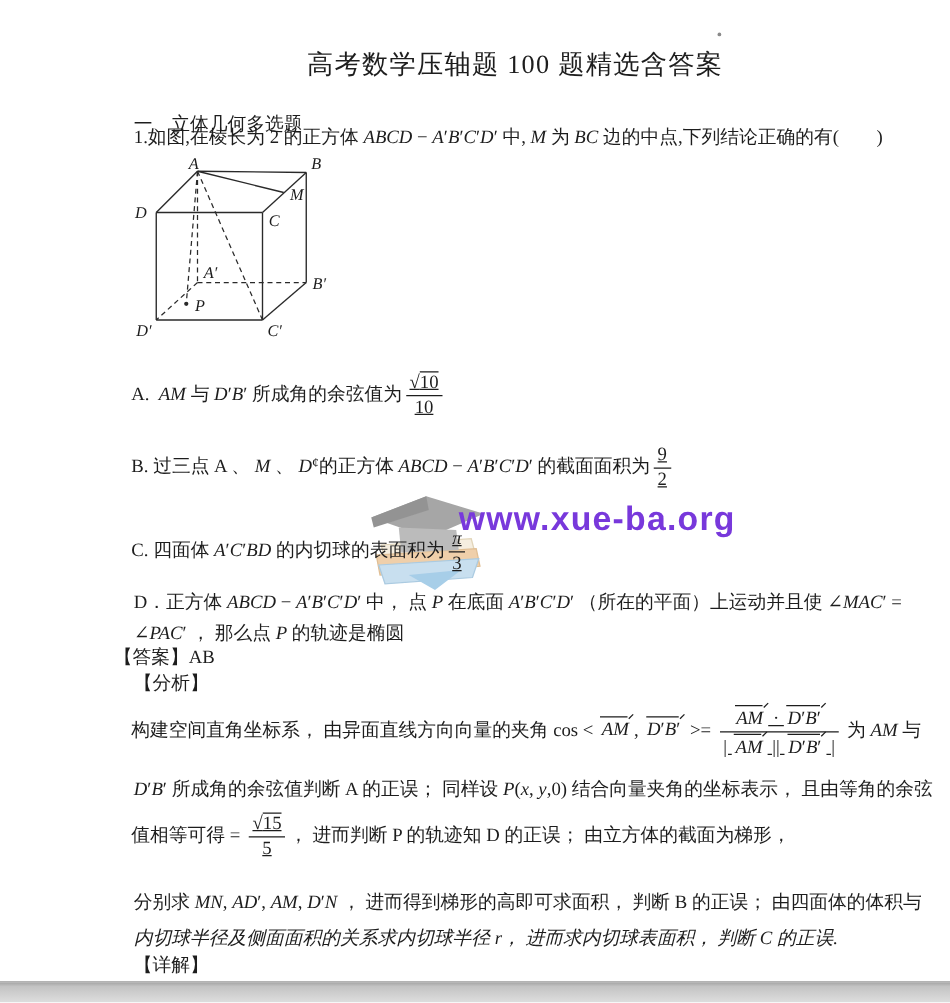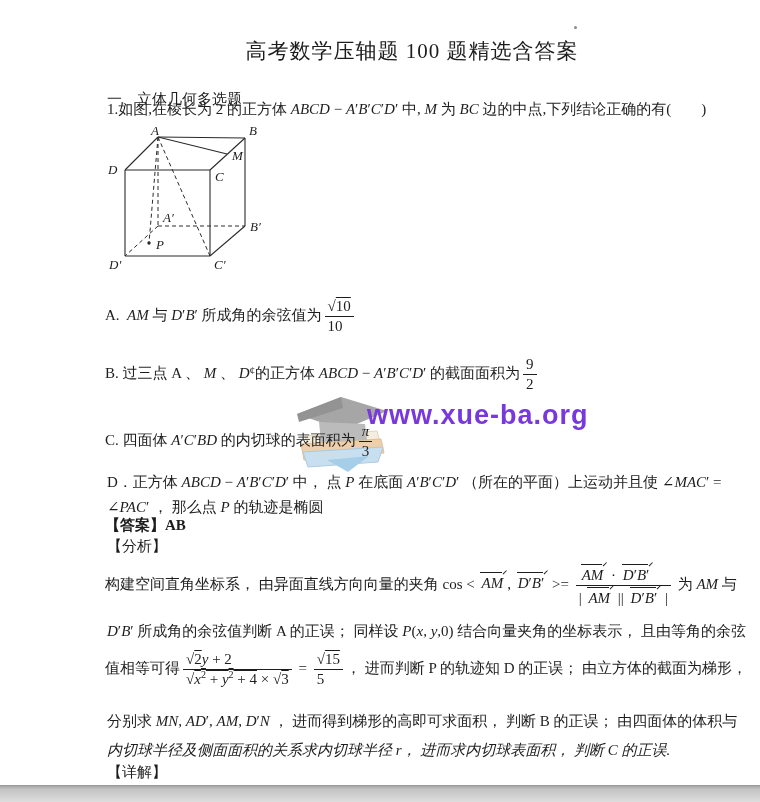--- a/index.html
+++ b/index.html
@@ -11,33 +11,33 @@
   }
   .abs{position:absolute;z-index:2;}
   .title{top:37px;left:0;width:760px;text-align:center;font-size:21px;letter-spacing:1px;padding-left:64px;box-sizing:border-box;}
   .sec{top:90px;left:107px;}
   .q{top:100px;left:107px;width:612px;}
   .row{left:105px;display:flex;align-items:center;white-space:nowrap;}
   #optA{top:292px;height:48px;}
   #optB{top:352px;height:44px;}
   #optC{top:421px;height:40px;}
   #optD{top:470px;left:107px;width:628px;line-height:25px;}
-  #ansline{top:516px;left:105px;font-weight:bold;}
+  #ansline{top:516px;left:91px;}
   #anstag{top:537px;left:107px;}
   #an1{top:556px;height:58px;}
   #an2{top:622px;left:107px;width:640px;}
   #an3{top:644px;height:50px;}
   #an4{top:712px;left:107px;width:640px;}
   #an5{top:741px;left:107px;width:640px;font-style:italic;}
   #detail{top:763px;left:107px;}
   i{font-style:italic;font-family:"Liberation Serif","DejaVu Serif",serif;}
   sup{font-size:10px;line-height:0;}
   .cent{font-size:11px;vertical-align:4px;line-height:0;}
   
-  .frac{display:inline-block;text-align:left;vertical-align:middle;margin:0 3px;line-height:1.12;}
+  .frac{display:inline-block;text-align:center;vertical-align:middle;margin:0 3px;line-height:1.12;text-decoration:underline;}
   .frac .ft{display:block;border-bottom:1px solid #1d1d1d;padding:0 3px 1px 3px;}
   .frac .fb{display:block;padding:1px 3px 0 3px;}
   .ovl{text-decoration:overline;}
   
   .vec{position:relative;display:inline-block;margin:2px 2px 0 2px;padding:1px 2px 0 1px;}
   .vec::before{content:"";position:absolute;left:0;right:3px;top:-2px;border-top:1px solid #1d1d1d;}
   .vec::after{content:"";position:absolute;right:-1px;top:-6px;width:5px;height:5px;border-right:1px solid #1d1d1d;transform:rotate(45deg);}
   
   #fig{left:104px;top:124px;width:168px;height:152px;z-index:2;}
   #fig svg{display:block;}
@@ -113,21 +113,21 @@
 <div class="abs" id="ansline">
   <span>【答案】</span><span>AB</span>
 </div>
 <div class="abs" id="anstag">【分析】</div>
 
 <div class="abs row" id="an1">
     <span>构建空间直角坐标系， 由异面直线方向向量的夹角 cos &lt; <span class="vec"><i>AM</i></span>, <span class="vec"><i>D</i>′<i>B</i>′</span> &gt;= <span class="frac"><span class="ft"><span class="vec"><i>AM</i></span> · <span class="vec"><i>D</i>′<i>B</i>′</span></span><span class="fb">| <span class="vec"><i>AM</i></span> || <span class="vec"><i>D</i>′<i>B</i>′</span> |</span></span> 为 <i>AM</i> 与</span>
   </div>
 <div class="abs" id="an2"><span><i>D</i>′<i>B</i>′ 所成角的余弦值判断 A 的正误； 同样设 <i>P</i>(<i>x</i>, <i>y</i>,0) 结合向量夹角的坐标表示， 且由等角的余弦</span></div>
 <div class="abs row" id="an3">
-    <span>值相等可得<span class="frac"><span class="ft">√<span class="ovl">2</span><i>y</i> + 2</span><span class="fb">√<span class="ovl"><i>x</i><sup>2</sup> + <i>y</i><sup>2</sup> + 4</span> × √<span class="ovl">3</span></span></span> = <span class="frac"><span class="ft">√<span class="ovl">15</span></span><span class="fb">5</span></span>， 进而判断 P 的轨迹知 D 的正误； 由立方体的截面为梯形，</span>
+    <span>值相等可得 = <span class="frac"><span class="ft">√<span class="ovl">15</span></span><span class="fb">5</span></span>， 进而判断 P 的轨迹知 D 的正误； 由立方体的截面为梯形，</span>
   </div>
 <div class="abs" id="an4"><span>分别求 <i>MN</i>, <i>AD</i>′, <i>AM</i>, <i>D</i>′<i>N</i> ， 进而得到梯形的高即可求面积， 判断 B 的正误； 由四面体的体积与</span></div>
 <div class="abs" id="an5"><span>内切球半径及侧面面积的关系求内切球半径 r， 进而求内切球表面积， 判断 C 的正误.</span></div>
 
 <div class="abs" id="detail">【详解】</div>
 
 <div class="abs" id="wm">
   <svg width="112" height="80" viewBox="0 0 112 80">
     <polygon points="18,44 90,39 94,54 22,60" fill="#f2e9d8" stroke="#d9c9a6" stroke-width="1"></polygon>
     <polygon points="14,52 94,47 97,61 17,68" fill="#eac292" stroke="#d8ad77" stroke-width="1"></polygon>

